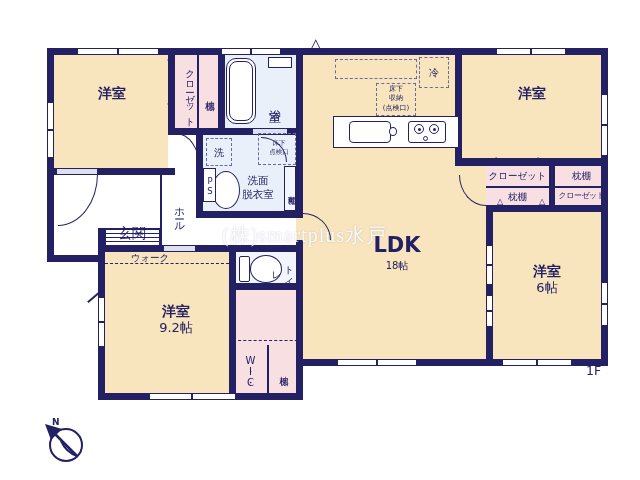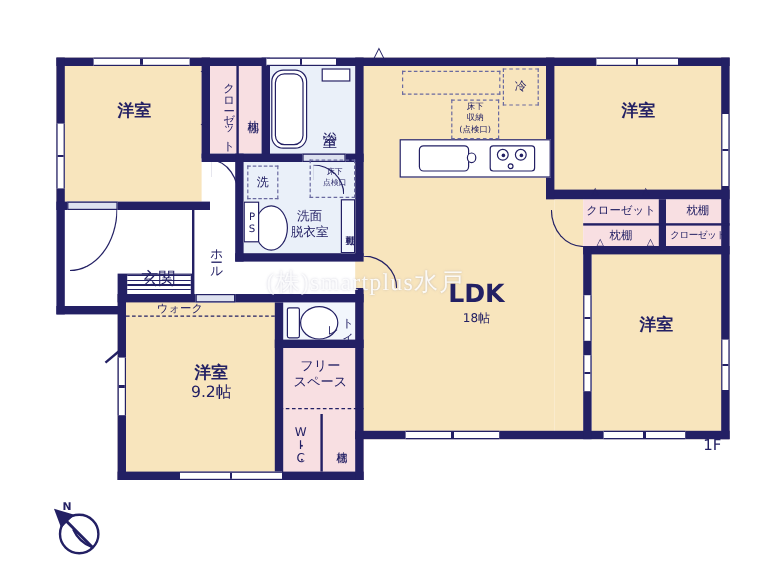--- a/index.html
+++ b/index.html
@@ -131,42 +131,39 @@
   <div class="a" style="left:284px;top:166px;width:12px;height:45px;border:1px solid #232064;background:#f3f7fd;"></div>
 
   <div class="a lb" style="left:60px;top:84px;width:104px;">
     <div class="rname">洋室</div>
   </div>
   <div class="a lb" style="left:482px;top:84px;width:100px;">
     <div class="rname">洋室</div>
   </div>
   <div class="a lb" style="left:497px;top:262px;width:100px;">
     <div class="rname">洋室</div>
+    <div class="rsize">6帖</div>
   </div>
   <div class="a lb" style="left:126px;top:302px;width:100px;">
     <div class="rname">洋室</div>
     <div class="rsize">9.2帖</div>
   </div>
   <div class="a lb" style="left:347px;top:232px;width:100px;">
     <div class="rname" style="font-size:21px;text-align:center;">LDK</div>
     <div class="rsize" style="font-size:10px;">18帖</div>
   </div>
   <div class="a lb vt" style="left:266px;top:78px;width:16px;height:46px;font-size:12px;">浴室</div>
   <div class="a lb" style="left:232px;top:174px;width:52px;font-size:10.5px;">
     <div>洗面</div>
     <div>脱衣室</div>
   </div>
   <div class="a lb vt" style="left:283px;top:254px;width:12px;height:34px;font-size:9.5px;">トイレ</div>
   <div class="a lb" style="left:107px;top:192px;width:50px;font-size:14px;margin-top:32px;">玄関</div>
   <div class="a lb vt" style="left:172px;top:192px;width:14px;height:42px;font-size:10.5px;">ホール</div>
   <div class="a lb" style="left:104px;top:252px;width:92px;font-size:9.5px;">ウォーク</div>
-  <div class="a lb" style="left:236px;top:298px;width:62px;font-size:11px;">
-    <div>フリー</div>
-    <div>スペース</div>
-  </div>
   <div class="a lb vu" style="left:243px;top:348px;width:14px;height:46px;font-size:10px;letter-spacing:0;">W・I・C</div>
   <div class="a lb vt" style="left:277px;top:352px;width:12px;height:36px;font-size:9px;">枕棚</div>
   <div class="a lb vt" style="left:182px;top:58px;width:14px;height:70px;font-size:9.5px;">クローゼット</div>
   <div class="a lb vt" style="left:203px;top:72px;width:13px;height:44px;font-size:9.5px;">枕棚</div>
   <div class="a lb vt" style="left:285px;top:170px;width:11px;height:40px;font-size:8px;letter-spacing:0;">可動棚</div>
   <div class="a lb vu" style="left:203px;top:171px;width:12px;height:30px;font-size:8.5px;letter-spacing:0;">PS</div>
   <div class="a lb" style="left:206px;top:146px;width:26px;font-size:10px;">洗</div>
   <div class="a lb" style="left:419px;top:66px;width:30px;font-size:10px;">冷</div>
   <div class="a lb" style="left:376px;top:85px;width:40px;font-size:7px;line-height:1.35;">
     <div>床下</div>

